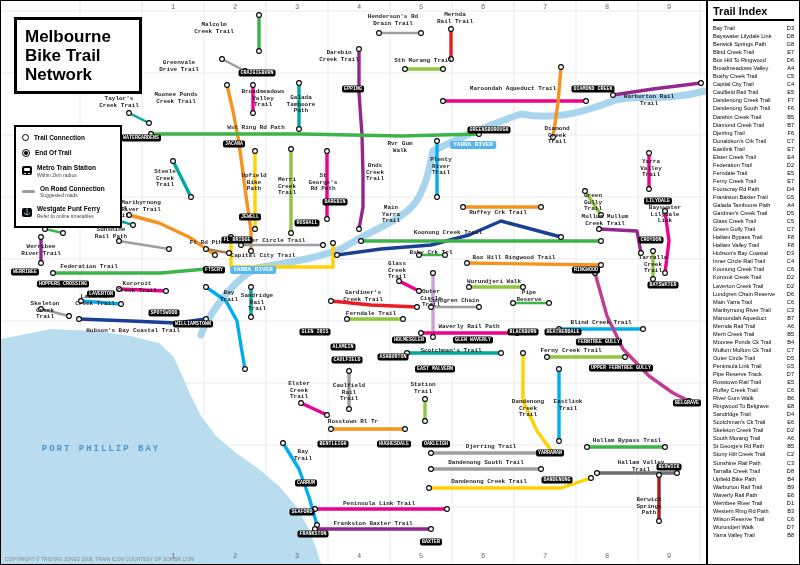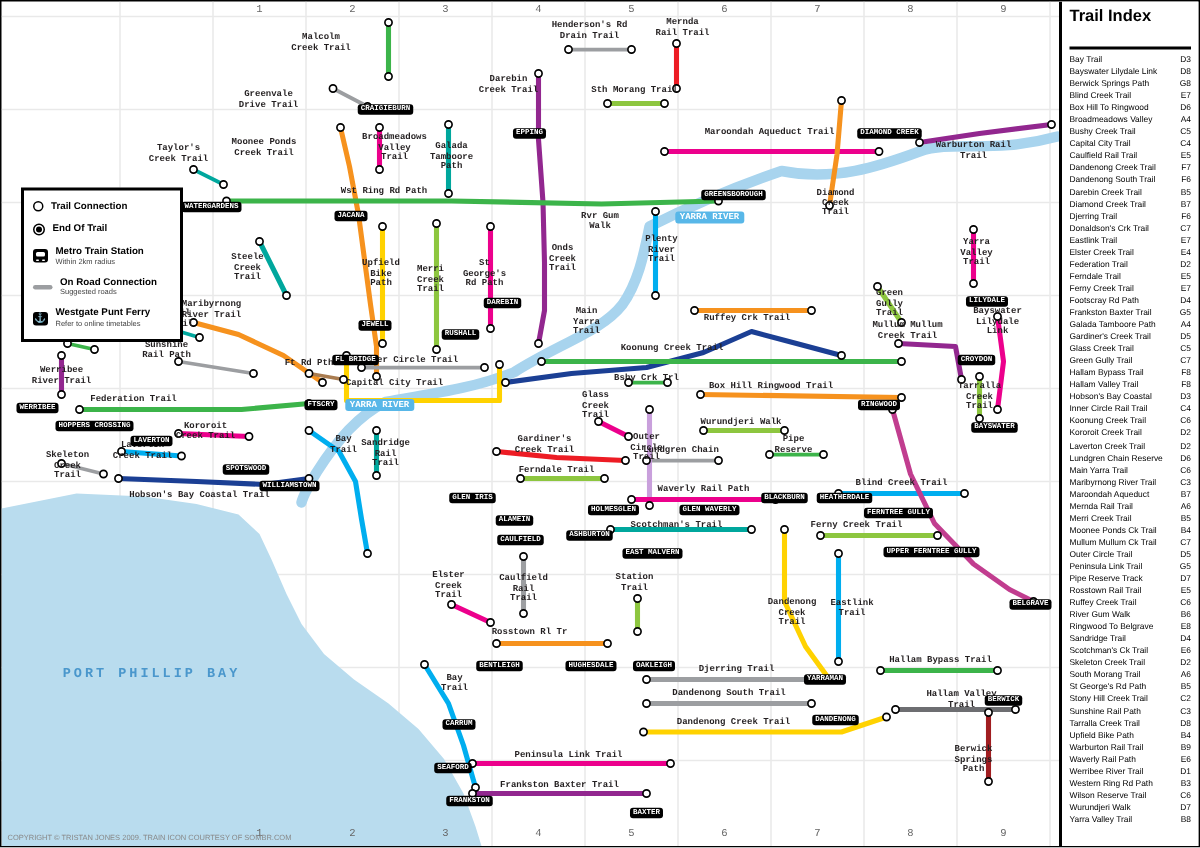--- a/index.html
+++ b/index.html
@@ -22,21 +22,21 @@
   .icon-circle{width:7px;height:7px;border:1.5px solid #000;border-radius:50%;background:#fff;flex:none;box-sizing:border-box;}
   .icon-end{width:8px;height:8px;border:1.5px solid #000;border-radius:50%;background:#fff;position:relative;flex:none;box-sizing:border-box;}
   .icon-end::after{content:"";position:absolute;inset:1px;background:#000;border-radius:50%;}
   .icon-train{width:10px;height:9px;background:#000;border-radius:2px;position:relative;flex:none;}
   .icon-train::after{content:"";position:absolute;left:2px;right:2px;top:1.5px;height:3px;background:#fff;border-radius:1px;}
   .icon-train::before{content:"";position:absolute;left:2px;bottom:1px;width:1.5px;height:1.5px;background:#fff;border-radius:50%;box-shadow:4px 0 0 #fff;z-index:1;}
   .icon-road{width:13px;height:3.5px;background:#9c9ea1;border-radius:2px;flex:none;}
   .icon-ferry{width:10px;height:9px;background:#000;border-radius:2px;color:#fff;font-size:6.5px;display:flex;align-items:center;justify-content:center;flex:none;}
   .icon-ferry::after{content:"⚓";}
   .sidebar{position:absolute;top:0;right:0;width:93px;height:100%;background:#fff;border-left:2px solid #000;padding:4px 5px;box-sizing:border-box;z-index:6;}
-  .sidebar h2{margin:0 0 3px 0;font-size:11px;color:#000;border-bottom:2px solid #000;padding-bottom:14px;}
+  .sidebar h2{margin:0 0 3px 0;font-size:11px;color:#000;border-bottom:2px solid #000;padding-bottom:2px;}
   .index-row{display:flex;justify-content:space-between;align-items:baseline;font-size:5.6px;line-height:8.05px;color:#000;}
   .index-ref{margin-left:3px;}
   .footer{position:absolute;left:4px;bottom:2px;font-size:5px;color:#888;z-index:5;}
 </style>
 </head>
 <body>
 
 <div class="frame">
 
   <div class="map-area">
@@ -476,20 +476,25 @@
         <div class="grid-num" style="left: 482px; top: 551px;">6</div>
         <div class="grid-num" style="left: 544px; top: 2px;">7</div>
         <div class="grid-num" style="left: 544px; top: 551px;">7</div>
         <div class="grid-num" style="left: 606px; top: 2px;">8</div>
         <div class="grid-num" style="left: 606px; top: 551px;">8</div>
         <div class="grid-num" style="left: 668px; top: 2px;">9</div>
         <div class="grid-num" style="left: 668px; top: 551px;">9</div>
       </div>
   </div>
 
+  <div class="title-box">
+    <h1>Melbourne
+Bike Trail
+Network</h1>
+  </div>
 
   <div class="legend-box">
     <div id="legend-items" style="display: flex; flex-direction: column; gap: 7px;">
         <div class="legend-item">
           <div class="icon-circle"></div>
           <div class="legend-text">
             <div class="legend-label">Trail Connection</div>
           </div>
         </div>
         <div class="legend-item">

